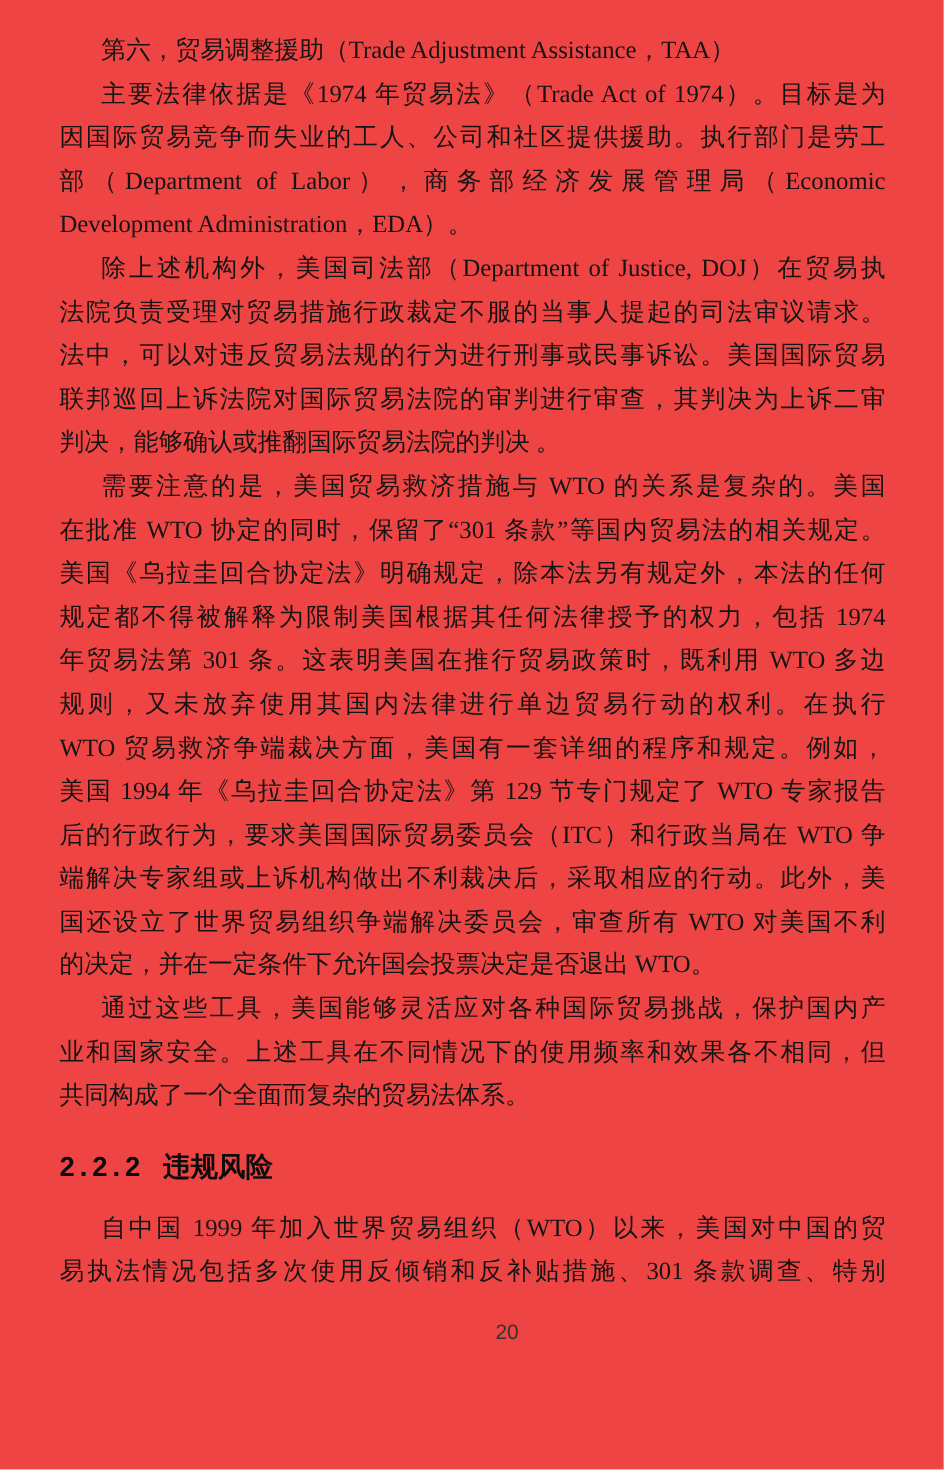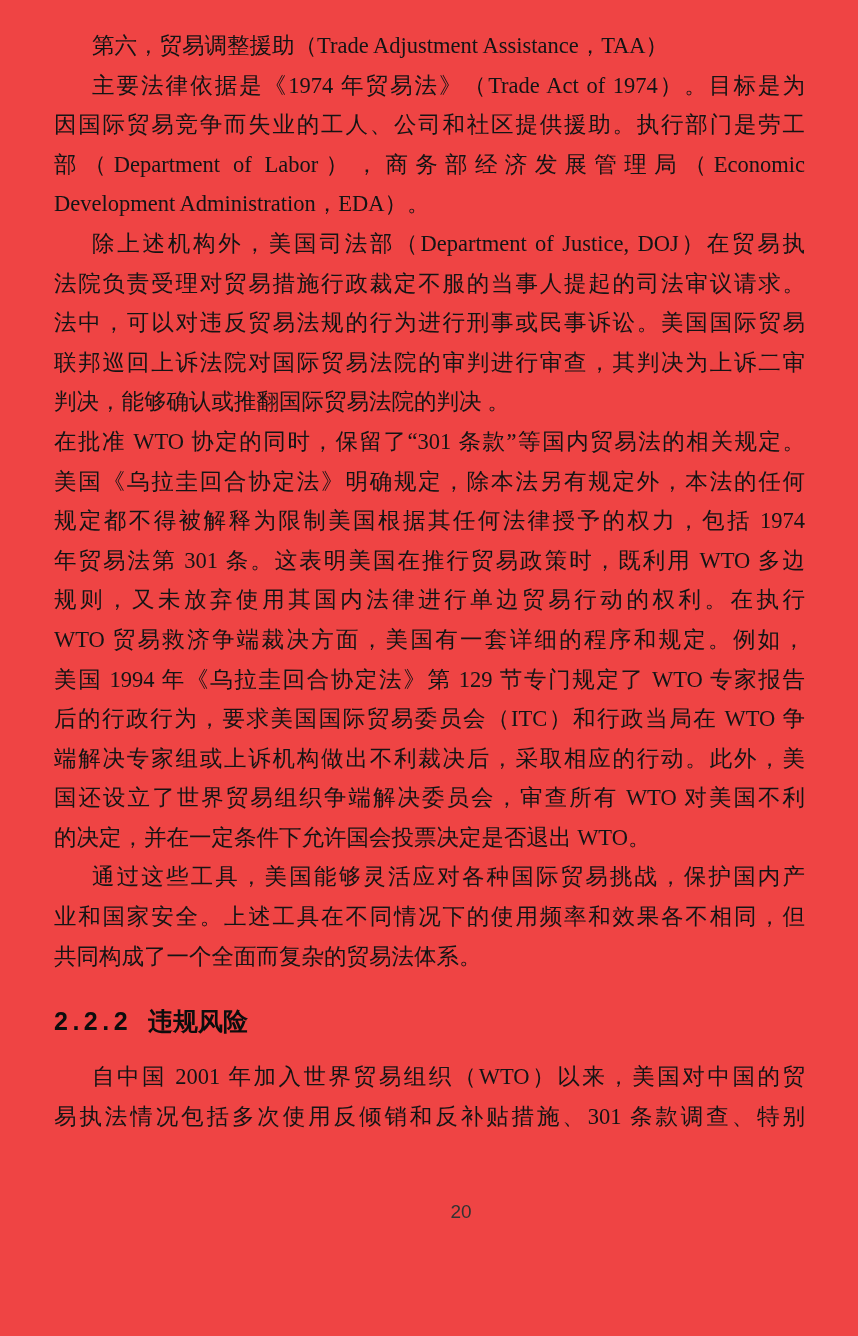--- a/index.html
+++ b/index.html
@@ -88,20 +88,21 @@
 
     <div class="para">
       <div class="line firstline">除上述机构外，美国司法部（Department of Justice, DOJ）在贸易执</div>
       <div class="line">法院负责受理对贸易措施行政裁定不服的当事人提起的司法审议请求。</div>
       <div class="line">法中，可以对违反贸易法规的行为进行刑事或民事诉讼。美国国际贸易</div>
       <div class="line">联邦巡回上诉法院对国际贸易法院的审判进行审查，其判决为上诉二审</div>
       <div class="line lastline">判决，能够确认或推翻国际贸易法院的判决 。</div>
     </div>
 
     <div class="para">
+      <div class="line firstline">需要注意的是，美国贸易救济措施与 WTO 的关系是复杂的。美国</div>
       <div class="line">在批准 WTO 协定的同时，保留了“301 条款”等国内贸易法的相关规定。</div>
       <div class="line">美国《乌拉圭回合协定法》明确规定，除本法另有规定外，本法的任何</div>
       <div class="line">规定都不得被解释为限制美国根据其任何法律授予的权力，包括 1974</div>
       <div class="line">年贸易法第 301 条。这表明美国在推行贸易政策时，既利用 WTO 多边</div>
       <div class="line">规则，又未放弃使用其国内法律进行单边贸易行动的权利。在执行</div>
       <div class="line">WTO 贸易救济争端裁决方面，美国有一套详细的程序和规定。例如，</div>
       <div class="line">美国 1994 年《乌拉圭回合协定法》第 129 节专门规定了 WTO 专家报告</div>
       <div class="line">后的行政行为，要求美国国际贸易委员会（ITC）和行政当局在 WTO 争</div>
       <div class="line">端解决专家组或上诉机构做出不利裁决后，采取相应的行动。此外，美</div>
       <div class="line">国还设立了世界贸易组织争端解决委员会，审查所有 WTO 对美国不利</div>
@@ -112,20 +113,20 @@
       <div class="line firstline">通过这些工具，美国能够灵活应对各种国际贸易挑战，保护国内产</div>
       <div class="line">业和国家安全。上述工具在不同情况下的使用频率和效果各不相同，但</div>
       <div class="line lastline">共同构成了一个全面而复杂的贸易法体系。</div>
     </div>
 
     <div class="heading">
       <span class="hnum">2.2.2</span><span class="htitle">违规风险</span>
     </div>
 
     <div class="para">
-      <div class="line firstline">自中国 2001 年加入世界贸易组织（WTO）以来，美国对中国的贸</div>
+      <div class="line firstline">自中国 1999 年加入世界贸易组织（WTO）以来，美国对中国的贸</div>
       <div class="line">易执法情况包括多次使用反倾销和反补贴措施、301 条款调查、特别</div>
     </div>
 
   </div>
 
   <div class="pagenum">20</div>
 </div>
 
 </body></html>

